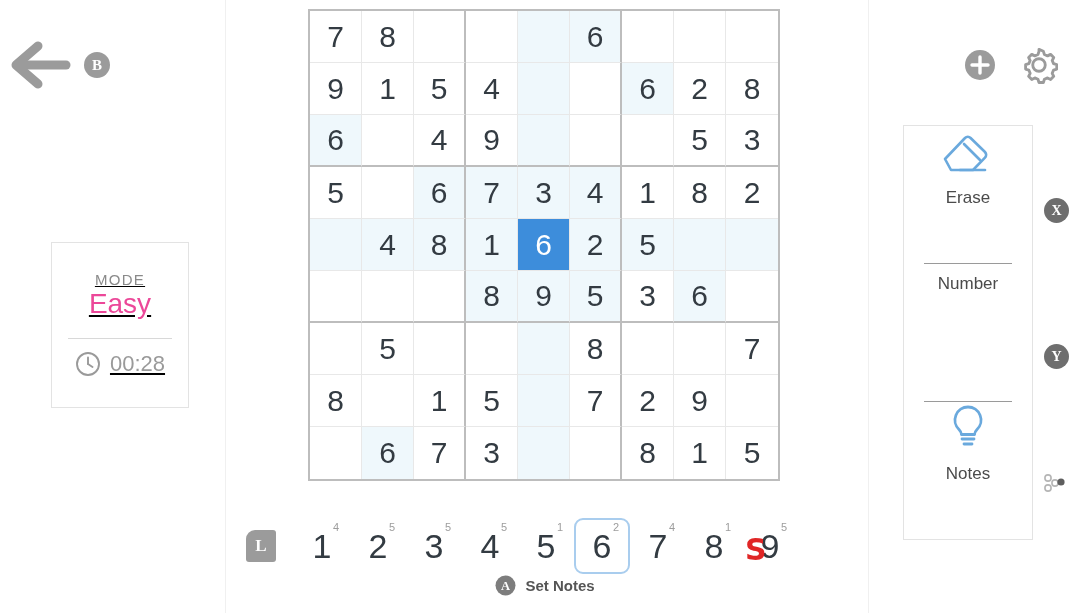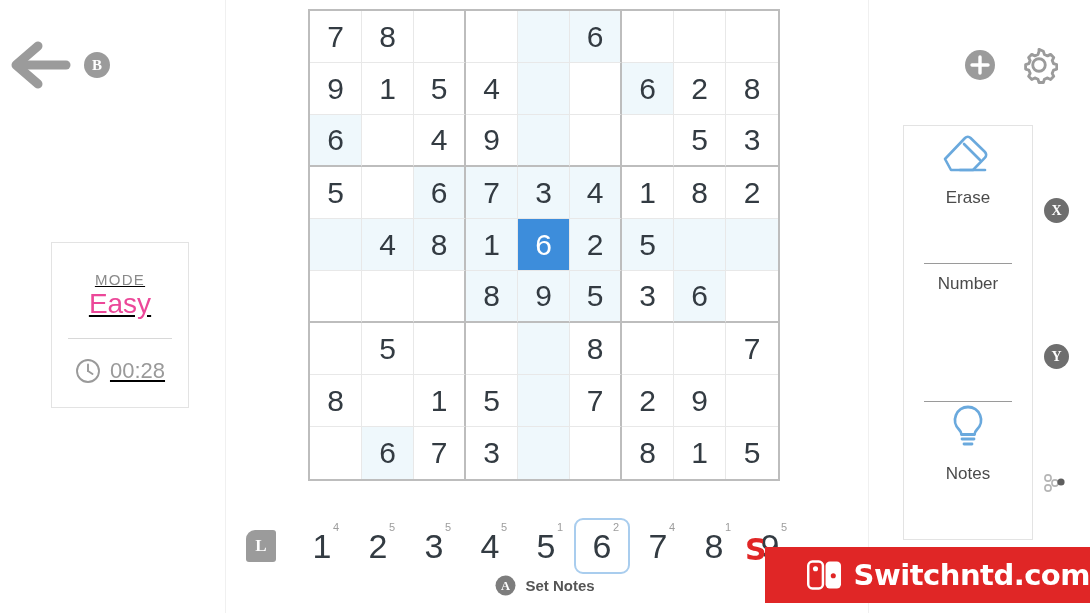--- a/index.html
+++ b/index.html
@@ -43,21 +43,21 @@
     padding-top: 28px;
     text-decoration: underline;
   }
   .mode-label {
     font-size: 15px; letter-spacing: 1.3px; color: #8a8a8a; font-weight: 500;
   }
   .mode-value {
     font-size: 28px; color: #ec4899; font-weight: 400;
   }
   .mode-rule { width: 104px; height: 1px; background: #d8d8d8; margin: 18px 0 0 0; }
-  .timer-row { display: flex; align-items: center; gap: 9px; margin-top: 19px; }
+  .timer-row { display: flex; align-items: center; gap: 9px; margin-top: 12px; }
   .timer-text { font-size: 22px; color: #9a9a9a; }
 
   
   .grid-wrap {
     position: absolute; left: 308px; top: 9px;
     width: 472px; height: 472px;
     border: 2px solid #bdbdbd;
     background: #fff;
     display: grid;
     grid-template-columns: repeat(9, 1fr);
@@ -382,23 +382,14 @@
 
   <div class="setnum-row">
     <svg width="21" height="21" viewBox="0 0 21 21">
       <circle cx="10.5" cy="10.5" r="10" fill="#7d7d7d"></circle>
       <text x="10.5" y="15.3" font-size="12.5" font-weight="bold" fill="#fff" text-anchor="middle" font-family="Liberation Serif, serif" id="a-badge-text">A</text>
     </svg>
     <span class="setnum-label">Set Notes</span>
   </div>
 
   <div class="wm-partial">S</div>
-  <div class="watermark">
-    <svg width="46" height="38" viewBox="0 0 46 38">
-      <rect x="1.6" y="1.6" width="19" height="34.8" rx="5.4" fill="none" stroke="#fff" stroke-width="3.2"></rect>
-      <circle cx="11" cy="11" r="3.3" fill="#fff"></circle>
-      <rect x="24" y="1.6" width="20" height="34.8" rx="5.4" fill="#fff"></rect>
-      <circle cx="34" cy="20" r="3.3" fill="#e02626"></circle>
-    </svg>
-    <span class="wm-text">Switchntd.com</span>
-  </div>
 
 </div>
 
 </body></html>

